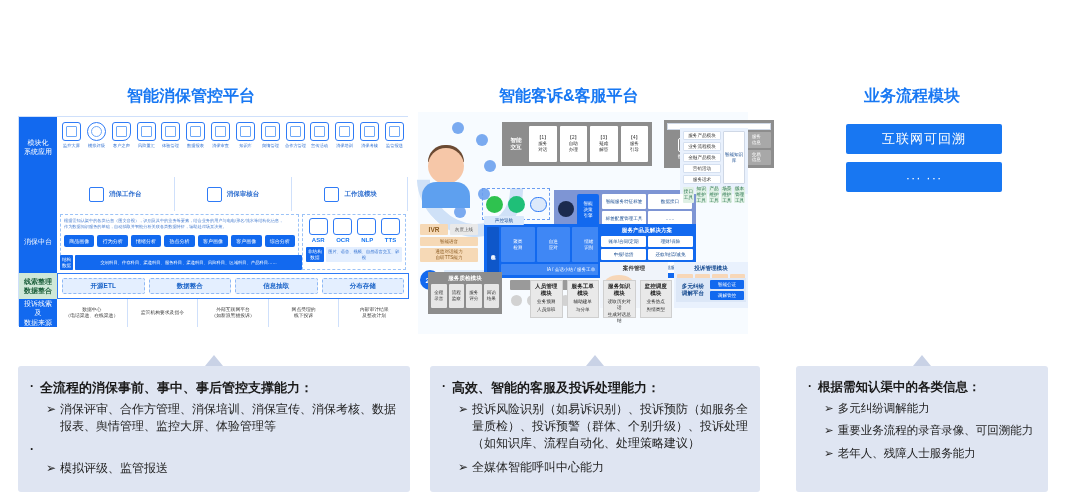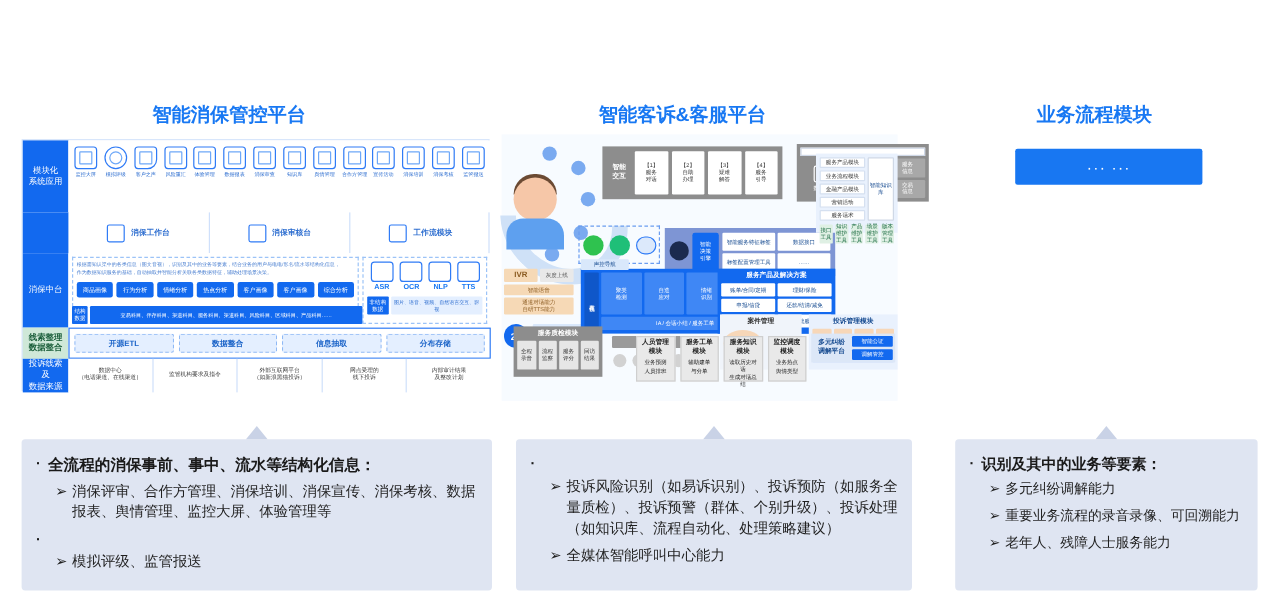--- a/index.html
+++ b/index.html
@@ -502,62 +502,64 @@
     <div class="mp" style="left:258px;top:166px;width:70px;height:24px;background:#dce7f7;padding:2px;display:flex;gap:2px;">
       <div class="cell tiny6" style="width:30px;color:#14498f;line-height:1.2;">多元纠纷<br>调解平台</div>
       <div style="flex:1;display:flex;flex-direction:column;gap:2px;" id="med-cells">
           <div class="cell tiny" style="flex: 1 1 0%; background: rgb(18, 105, 239); color: rgb(255, 255, 255); border-radius: 1px;">智能公证</div>
           <div class="cell tiny" style="flex: 1 1 0%; background: rgb(18, 105, 239); color: rgb(255, 255, 255); border-radius: 1px;">调解管控</div>
         </div>
     </div>
   </div>
 
   <div class="panel" id="right-panel">
+      <div class="rbtn" style="background: rgb(24, 119, 242);">互联网可回溯</div>
       <div class="rbtn" style="background: rgb(24, 119, 242);">··· ···</div>
     </div>
 
   <div class="callout" id="co-left">
     <div class="arrow"></div>
     <div class="co-h">
       <span class="b">·</span>
-      <span>全流程的消保事前、事中、流水等结构化信息：</span>
+      <span>全流程的消保事前、事中、事后管控支撑能力：</span>
     </div>
     <div class="co-i">
       <span class="g">➢</span>
       <span>消保评审、合作方管理、消保培训、消保宣传、消保考核、数据报表、舆情管理、监控大屏、体验管理等</span>
     </div>
     <div class="co-h">
       <span class="b">·</span>
     </div>
     <div class="co-i">
       <span class="g">➢</span>
       <span>模拟评级、监管报送</span>
     </div>
   </div>
 
   <div class="callout" id="co-mid">
     <div class="arrow"></div>
     <div class="co-h">
       <span class="b">·</span>
+      <span>高效、智能的客服及投诉处理能力：</span>
     </div>
     <div class="co-i">
       <span class="g">➢</span>
       <span>投诉风险识别（如易诉识别）、投诉预防（如服务全量质检）、投诉预警（群体、个别升级）、投诉处理（如知识库、流程自动化、处理策略建议）</span>
     </div>
     <div class="co-i">
       <span class="g">➢</span>
       <span>全媒体智能呼叫中心能力</span>
     </div>
   </div>
 
   <div class="callout" id="co-right">
     <div class="arrow"></div>
     <div class="co-h">
       <span class="b">·</span>
-      <span>识别及其中的业务等要素：</span>
+      <span>根据需知认渠中的各类信息：</span>
     </div>
     <div class="co-i">
       <span class="g">➢</span>
       <span>多元纠纷调解能力</span>
     </div>
     <div class="co-i">
       <span class="g">➢</span>
       <span>重要业务流程的录音录像、可回溯能力</span>
     </div>
     <div class="co-i">

